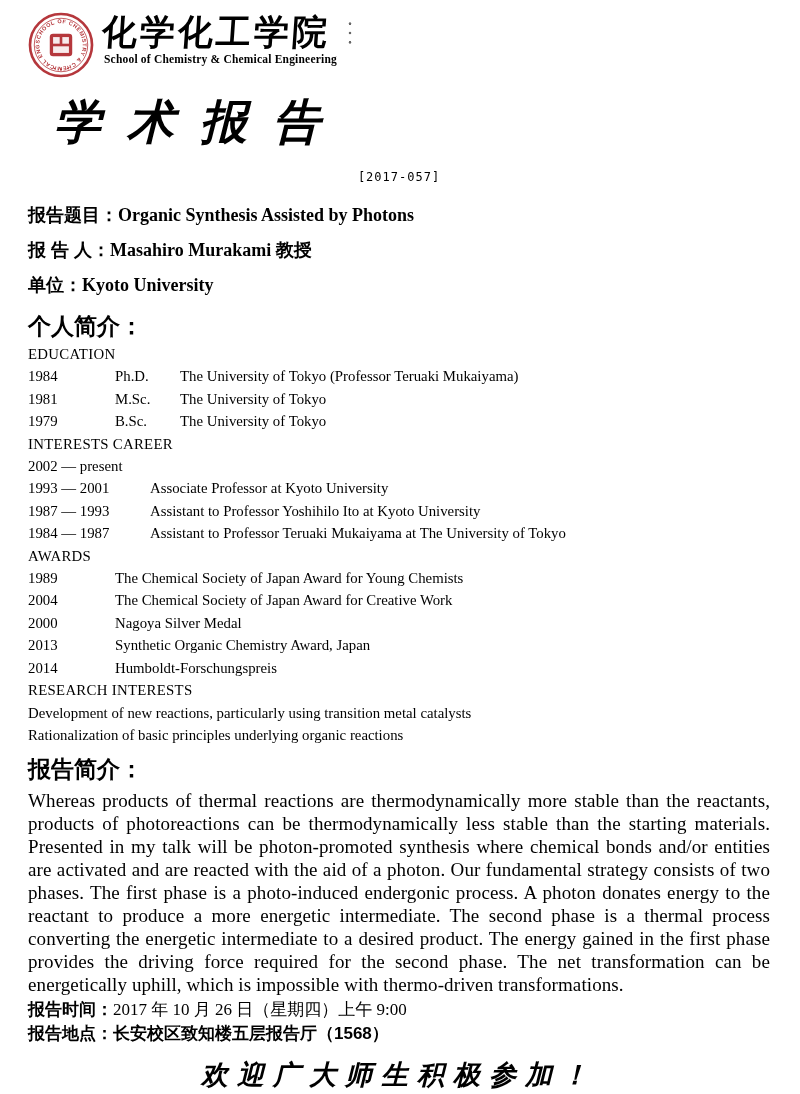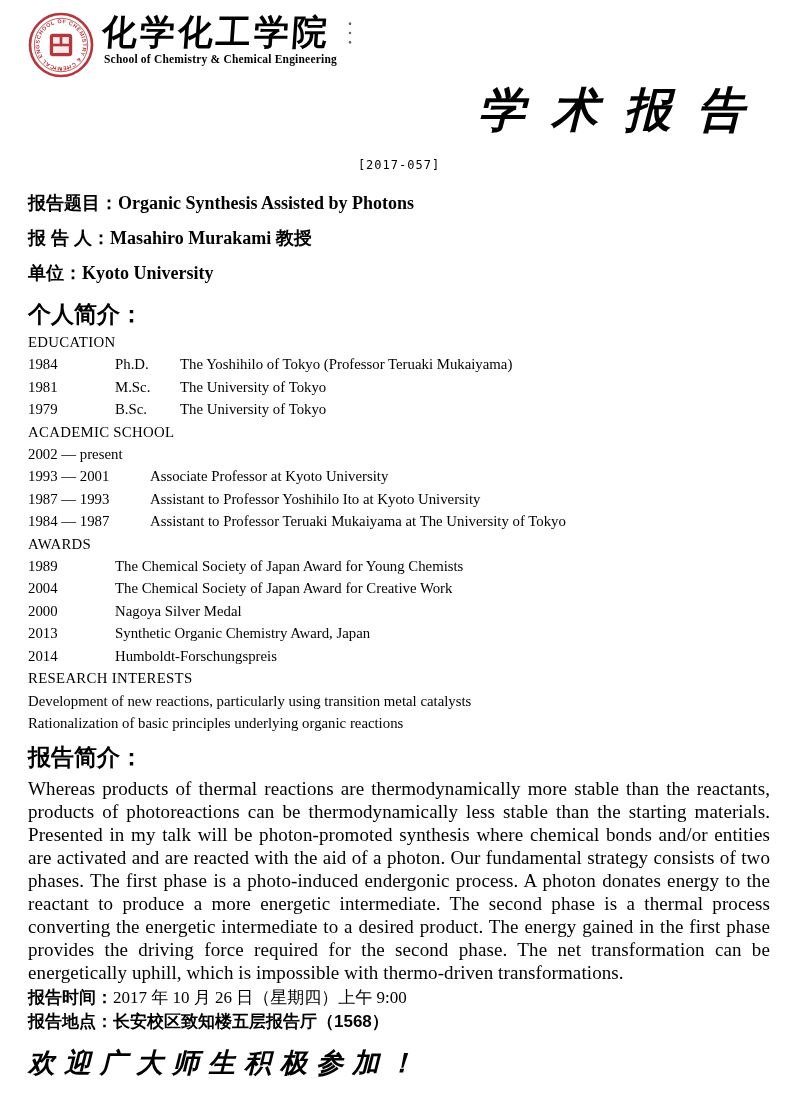--- a/index.html
+++ b/index.html
@@ -26,22 +26,22 @@
   }
   .sig-mark { width: 10px; height: 26px; margin-top: 10px; opacity: .75;
     background:
       radial-gradient(circle at 50% 15%, #333 1.4px, transparent 1.6px),
       radial-gradient(circle at 50% 50%, #333 1.4px, transparent 1.6px),
       radial-gradient(circle at 50% 85%, #333 1.4px, transparent 1.6px);
   }
 
   
   .doc-title {
-    text-align: right; font-size: 47px; font-weight: bold; font-style: italic;
-    letter-spacing: 26px; text-indent: 26px; line-height: 56px;
+    text-align: left; font-size: 47px; font-weight: bold; font-style: italic;
+    letter-spacing: 26px; text-indent: 26px; margin-top: 12px; line-height: 56px;
     font-family: "Liberation Serif", serif;
   }
   .report-no {
     text-align: center; font-size: 12px; margin-top: 20px;
     font-family: "DejaVu Sans Mono", monospace; letter-spacing: 1px;
   }
 
   
   .meta { margin-top: 14px; }
   .meta-line { font-size: 18px; font-weight: bold; line-height: 35px; }
@@ -71,21 +71,21 @@
 
   
   .sched { margin-top: 2px; }
   .sched-line { font-size: 17px; line-height: 23.5px; }
   .sched-line .lbl { font-weight: bold; font-family: "Liberation Sans", sans-serif; }
   .sched-line.time .val { font-family: "Liberation Serif", serif; }
   .sched-line.venue .val { font-family: "Liberation Sans", sans-serif; font-weight: 600; }
 
   
   .welcome {
-    font-size: 27px; font-weight: bold; font-style: italic;
+    text-align: center; font-size: 27px; font-weight: bold; font-style: italic;
     letter-spacing: 9px; margin-top: 12px; line-height: 36px;
     font-family: "Liberation Serif", serif;
   }
 
   
   .footer { margin-top: 12px; text-align: right; }
   .footer .org {
     font-size: 18px; line-height: 30px; padding-right: 28px;
     font-family: "Liberation Sans", sans-serif;
   }
@@ -137,34 +137,34 @@
     </div>
   </div>
 
   <div class="sec-heading">个人简介：</div>
   <div class="cv">
 
     <div class="cv-sec">EDUCATION</div>
     <div class="cv-row">
       <span class="c1">1984</span>
         <span class="c2">Ph.D.</span>
-        <span class="c3">The Yoshihilo of Tokyo (Professor Teruaki Mukaiyama)</span>
+        <span class="c3">The University of Tokyo (Professor Teruaki Mukaiyama)</span>
     </div>
     <div class="cv-row">
       <span class="c1">1981</span>
         <span class="c2">M.Sc.</span>
         <span class="c3">The University of Tokyo</span>
     </div>
     <div class="cv-row">
       <span class="c1">1979</span>
         <span class="c2">B.Sc.</span>
         <span class="c3">The University of Tokyo</span>
     </div>
 
-    <div class="cv-sec">ACADEMIC SCHOOL</div>
+    <div class="cv-sec">INTERESTS CAREER</div>
     <div class="cv-row">
       <span class="p1">2002 — present</span>
     </div>
     <div class="cv-row">
       <span class="p1">1993 — 2001</span>
         <span class="c3">Associate Professor at Kyoto University</span>
     </div>
     <div class="cv-row">
       <span class="p1">1987 — 1993</span>
         <span class="c3">Assistant to Professor Yoshihilo Ito at Kyoto University</span>

